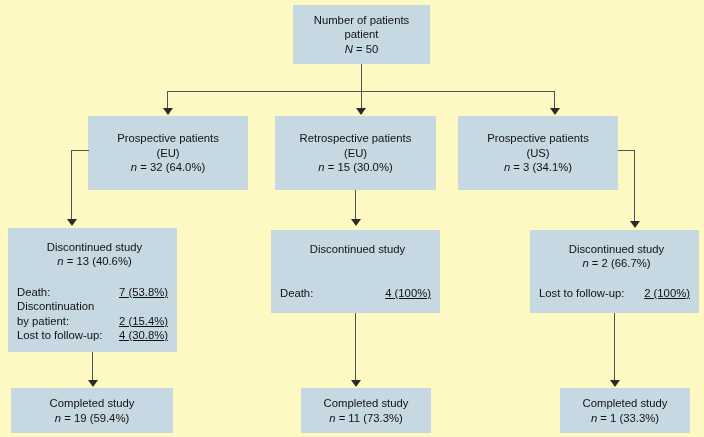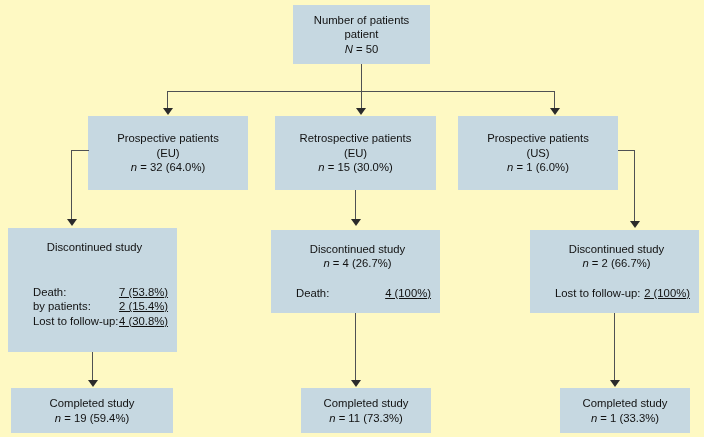--- a/index.html
+++ b/index.html
@@ -27,21 +27,21 @@
     text-align: center;
     font-size: 11.3px;
     line-height: 14.4px;
     color: #111111;
   }
   .box .ln { display: block; white-space: nowrap; }
   .ital { font-style: italic; }
   
   .detail {
     position: absolute;
-    left: 16px; right: 0;
+    left: 0; right: 0;
     padding: 0 9px;
     box-sizing: border-box;
     font-size: 11.3px;
     line-height: 14.3px;
     text-align: left;
   }
   .drow {
     display: flex;
     justify-content: space-between;
     align-items: baseline;
@@ -98,58 +98,61 @@
 
   <div class="box" style="left:275px; top:116px; width:161px; height:74px;text-align:center;">
     <span class="ln">Retrospective patients</span>
     <span class="ln">(EU)</span>
     <span class="ln"><span class="ital">n</span><span> = 15 (30.0%)</span></span>
   </div>
 
   <div class="box" style="left:458px; top:116px; width:160px; height:74px;">
     <span class="ln">Prospective patients</span>
     <span class="ln">(US)</span>
-    <span class="ln"><span class="ital">n</span><span> = 1 (6.0%)</span></span>
+    <span class="ln"><span class="ital">n</span><span> = 3 (34.1%)</span></span>
   </div>
 
   <div class="hline" style="left:71px; top:150px; width:18px;"></div>
   <div class="vline" style="left:71px; top:150px; height:70px;"></div>
   <div class="arrow" style="left:66.5px; top:219px;"></div>
 
   <div class="vline" style="left:355px; top:190px; height:30px;"></div>
   <div class="arrow" style="left:350.5px; top:219px;"></div>
 
   <div class="hline" style="left:618px; top:150px; width:17px;"></div>
   <div class="vline" style="left:634px; top:150px; height:72px;"></div>
   <div class="arrow" style="left:629.5px; top:221px;"></div>
 
   <div class="box" style="left:8px; top:228px; width:169px; height:124px;">
     <div class="head" style="top:12px;">
       <span class="ln">Discontinued study</span>
+      <span class="ln"><span class="ital">n</span><span> = 13 (40.6%)</span></span>
     </div>
     <div class="detail" style="top:57px;">
       <div class="drow">
         <span class="lbl">Death:</span>
         <span class="val">7 (53.8%)</span>
       </div>
+      <div class="drow single">
+        <span class="lbl">Discontinuation</span>
+      </div>
       <div class="drow">
-        <span class="lbl">by patients:</span>
+        <span class="lbl">by patient:</span>
         <span class="val">2 (15.4%)</span>
       </div>
       <div class="drow">
         <span class="lbl">Lost to follow-up:</span>
         <span class="val">4 (30.8%)</span>
       </div>
     </div>
   </div>
 
   <div class="box" style="left:271px; top:230px; width:169px; height:83px;">
     <div class="head" style="top:12px;">
       <span class="ln">Discontinued study</span>
-      <span class="ln"><span class="ital">n</span><span> = 4 (26.7%)</span></span>
     </div>
     <div class="detail" style="top:56px;">
       <div class="drow">
         <span class="lbl">Death:</span>
         <span class="val">4 (100%)</span>
       </div>
     </div>
   </div>
 
   <div class="box" style="left:530px; top:230px; width:169px; height:83px;">

